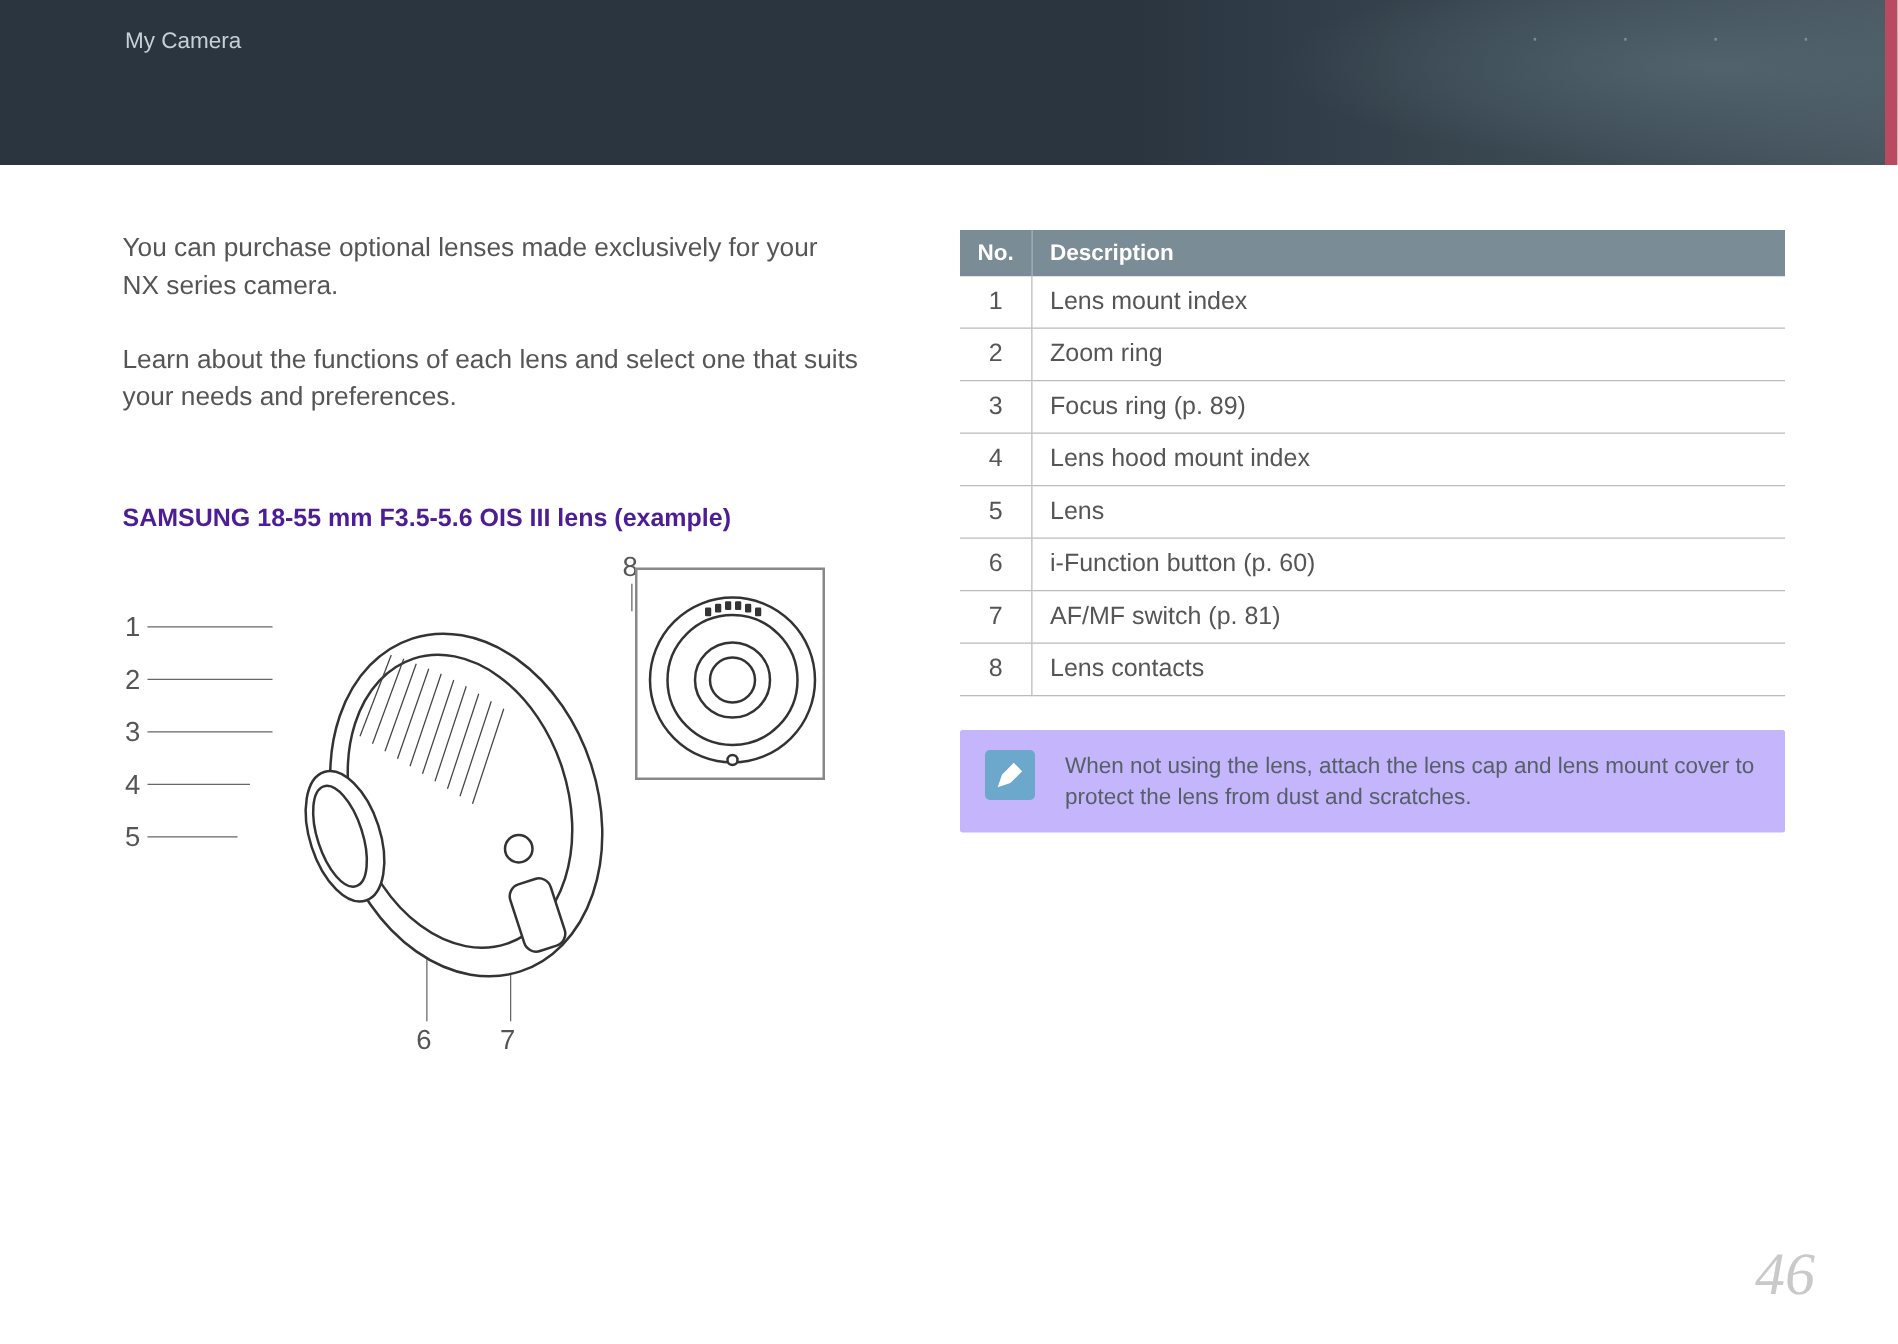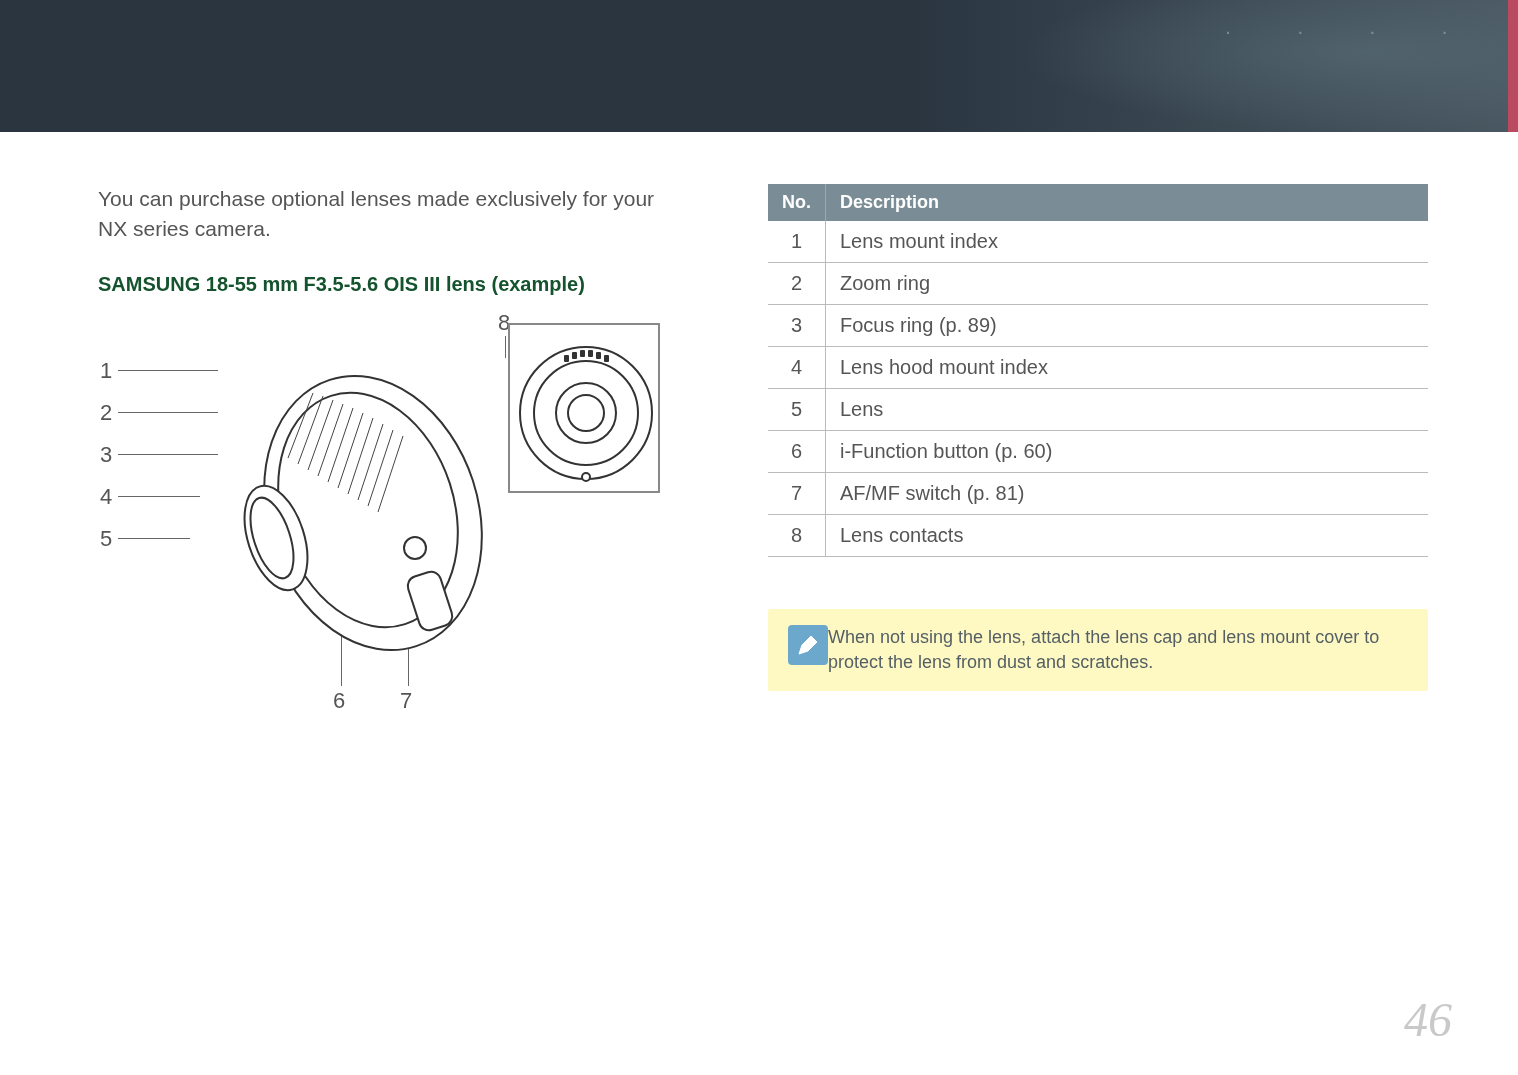--- a/index.html
+++ b/index.html
@@ -9,49 +9,51 @@
 .header-dots { position: absolute; right: 40px; top: 20px; color: #b0c0c8; font-size: 20px; letter-spacing: 30px; opacity: 0.5; }
 .accent-stripe { position: absolute; right: 0; top: 0; width: 10px; height: 132px; background: #b94a5f; }
 .breadcrumb { color: #c8d0d4; font-size: 18px; font-weight: 400; margin-bottom: 2px; }
 .page-title { color: #4fb3bf; font-size: 48px; font-weight: 400; }
 .content { padding: 52px 90px 0 98px; display: flex; gap: 80px; }
 .left-col { width: 590px; }
 .right-col { flex: 1; }
 .intro1 { font-size: 21px; color: #555; line-height: 1.45; margin-bottom: 28px; }
 .intro2 { font-size: 21px; color: #555; line-height: 1.45; margin-bottom: 70px; }
 .section-heading { color: #3b8fc9; font-size: 33px; font-weight: 400; margin-bottom: 28px; }
-.example-label { font-weight: 700; color: #14532d; font-size: 20px; margin-bottom: 22px; }
+.example-label { font-weight: 700; color: #4c1d95; font-size: 20px; margin-bottom: 22px; }
 .diagram-wrap { position: relative; width: 520px; height: 400px; }
 .callout-num { position: absolute; font-size: 22px; color: #555; }
 .callout-line { position: absolute; background: #666; height: 1px; }
 .lens-body { position: absolute; left: 120px; top: 20px; width: 270px; height: 320px; }
 .lens-back { position: absolute; left: 410px; top: 5px; width: 152px; height: 170px; border: 2px solid #888; background: #fff; }
 .parts-table { width: 100%; border-collapse: collapse; }
 .parts-table th { background: #7a8c96; color: #fff; font-weight: 600; padding: 8px 14px; text-align: left; font-size: 18px; }
 .parts-table th.num-col { width: 54px; text-align: center; border-right: 1px solid #9aa8b0; }
 .parts-table td { padding: 9px 14px; border-bottom: 1px solid #bbb; font-size: 20px; color: #555; }
 .parts-table td.num-cell { text-align: center; border-right: 1px solid #bbb; }
-.note-box { margin-top: 52px; background: #fef9c3; display: flex; padding: 16px 20px; align-items: flex-start; border-radius: 2px; }
+.note-box { margin-top: 27px; background: #c4b5fd; display: flex; padding: 16px 20px; gap: 24px; align-items: flex-start; border-radius: 2px; }
 .note-icon { width: 40px; height: 40px; background: #6ca8cc; border-radius: 4px; position: relative; flex-shrink: 0; }
 .note-icon svg { position: absolute; left: 8px; top: 8px; }
 .note-text { font-size: 18px; color: #556066; line-height: 1.4; }
 .page-number { position: absolute; right: 66px; bottom: 28px; font-size: 48px; font-style: italic; color: #c9c9c9; font-family: Georgia, serif; }
 </style>
 </head>
 <body>
 
 <div class="header-band">
   <div class="header-overlay"></div>
   <div class="header-dots">· · · ·</div>
   <div class="accent-stripe"></div>
+  <div class="breadcrumb">My Camera</div>
 </div>
 
 <div class="content">
   <div class="left-col">
     <p class="intro1">You can purchase optional lenses made exclusively for your NX series camera.</p>
+    <p class="intro2">Learn about the functions of each lens and select one that suits your needs and preferences.</p>
     <div class="example-label">SAMSUNG 18-55 mm F3.5-5.6 OIS III lens (example)</div>
 
     <div class="diagram-wrap">
 
       <span class="callout-num" style="left:2px;top:40px">1</span>
       <div class="callout-line" style="left:20px;top:52px;width:100px"></div>
       <span class="callout-num" style="left:2px;top:82px">2</span>
       <div class="callout-line" style="left:20px;top:94px;width:100px"></div>
       <span class="callout-num" style="left:2px;top:124px">3</span>
       <div class="callout-line" style="left:20px;top:136px;width:100px"></div>

